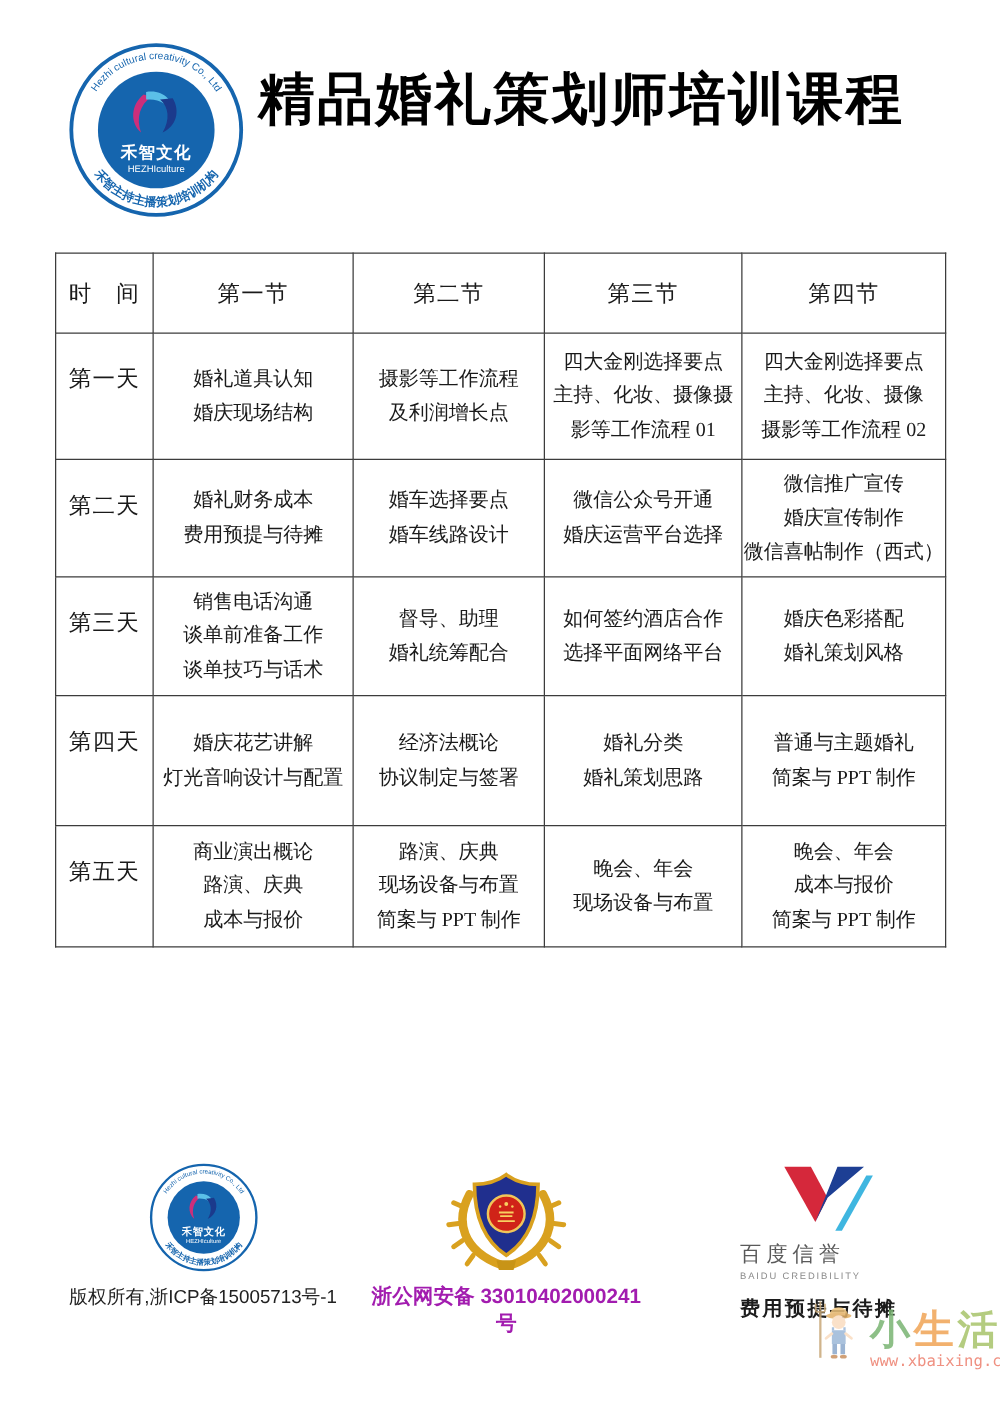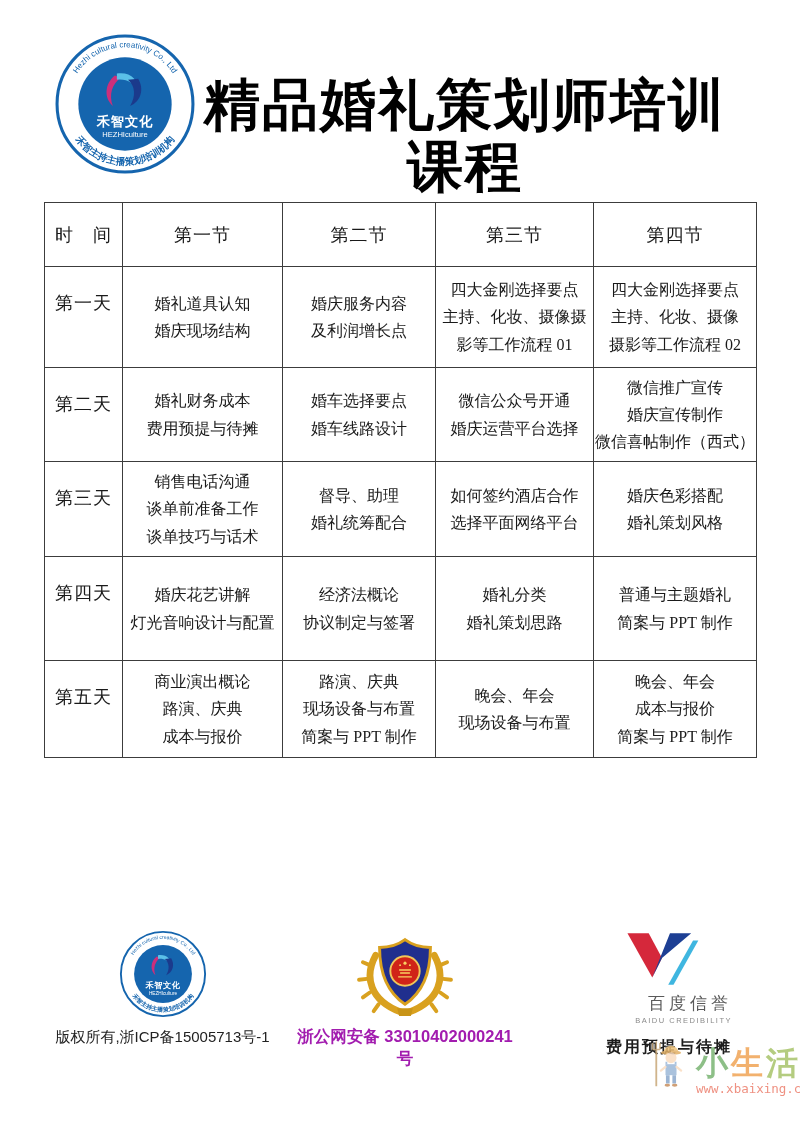--- a/index.html
+++ b/index.html
@@ -7,22 +7,22 @@
   .page {
     position:relative; width:800px; height:1128px; margin:0 auto;
     background:#ffffff; overflow:hidden;
     font-family:"Liberation Serif","DejaVu Serif",serif;
     color:#1a1a1a;
   }
 
   
   .hezhi-logo-top { position:absolute; left:54px; top:33px; width:142px; height:142px; }
   .page-title {
-    position:absolute; left:180px; top:75px; width:570px;
-    text-align:center; font-size:56px; font-weight:900; letter-spacing:2px;
+    position:absolute; left:180px; top:55px; width:570px;
+    text-align:center; font-size:45px; font-weight:900; letter-spacing:2px;
     color:#000; line-height:1.1;
     font-family:"Liberation Serif","DejaVu Serif",serif;
   }
 
   
   table.schedule {
     position:absolute; left:44px; top:202px; width:712px;
     border-collapse:collapse; table-layout:fixed;
   }
   table.schedule col.c0 { width:78px; }
@@ -57,21 +57,21 @@
     font-size:15px; color:#222;
     font-family:"Liberation Sans","DejaVu Sans",sans-serif;
   }
   .police-badge { position:absolute; left:356px; top:926px; width:98px; height:90px; }
   .police-text {
     position:absolute; left:295px; top:1026px; width:220px; text-align:center;
     font-size:16.5px; font-weight:bold; color:#a21caf;
     font-family:"Liberation Sans","DejaVu Sans",sans-serif;
   }
   .baidu-block {
-    position:absolute; left:592px; top:928px; width:140px; text-align:right;
+    position:absolute; left:592px; top:928px; width:140px; text-align:left;
     font-family:"Liberation Sans","DejaVu Sans",sans-serif;
   }
   .baidu-v { width:80px; height:62px; display:block; margin:0 auto; }
   .baidu-title { font-size:17px; color:#5a5a5a; letter-spacing:4px; margin-top:2px; }
   .baidu-sub { font-size:7.5px; color:#8a8a8a; letter-spacing:1.5px; margin-top:1px; }
   .baidu-caption { font-size:16px; color:#1c1c1c; font-weight:bold; letter-spacing:2px; margin-top:12px; }
 
   
   .watermark { position:absolute; left:648px; top:1036px; width:150px; display:flex; align-items:flex-end; }
   .wm-mascot { width:46px; height:60px; flex:0 0 auto; }
@@ -132,21 +132,21 @@
         <th>第二节</th>
         <th>第三节</th>
         <th>第四节</th>
       </tr>
     </thead>
     <tbody>
       <tr class="r0">
         <td class="day-cell">第一天</td>
         <td class="lesson-cell">婚礼道具认知
 婚庆现场结构</td>
-        <td class="lesson-cell">婚庆服务内容
+        <td class="lesson-cell">摄影等工作流程
 及利润增长点</td>
         <td class="lesson-cell">四大金刚选择要点
 主持、化妆、摄像摄
 影等工作流程 01</td>
         <td class="lesson-cell">四大金刚选择要点
 主持、化妆、摄像
 摄影等工作流程 02</td>
       </tr>
       <tr class="r1">
         <td class="day-cell">第二天</td>

